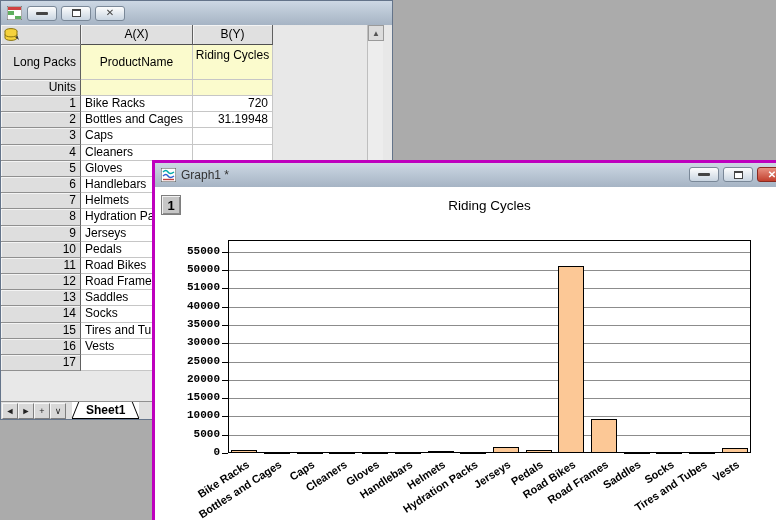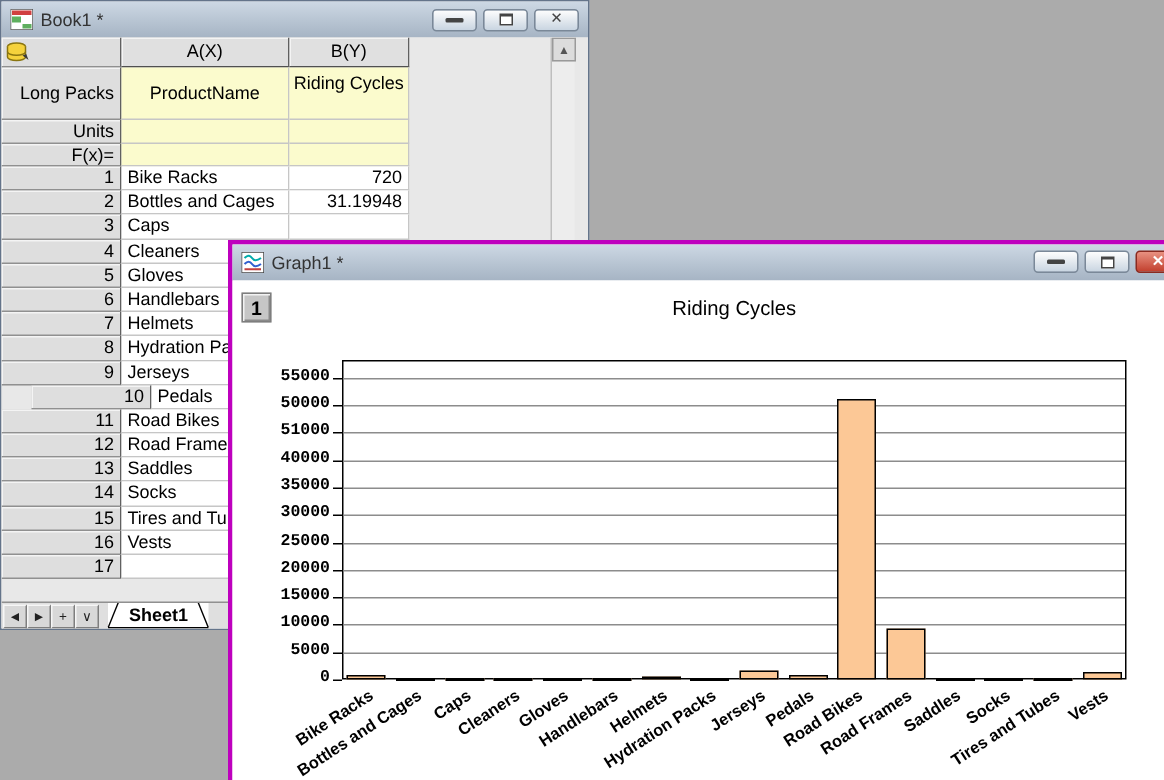--- a/index.html
+++ b/index.html
@@ -123,21 +123,20 @@
   <div id="book-window">
     <div class="titlebar">
       <svg class="ws-icon" viewBox="0 0 15 14">
         <rect x="0" y="0" width="15" height="14" fill="#fff" stroke="#555"></rect>
         <rect x="1" y="1" width="13" height="3" fill="#D04040"></rect>
         <rect x="1" y="5" width="6" height="4" fill="#5FAF5F"></rect>
         <rect x="8" y="5" width="6" height="4" fill="#fff"></rect>
         <rect x="1" y="10" width="6" height="3" fill="#fff"></rect>
         <rect x="8" y="10" width="6" height="3" fill="#5FAF5F"></rect>
       </svg>
-      <span class="title-text">Book1 *</span>
       <div class="btn-group">
         <div class="window-btn">
             <span class="glyph-min"></span>
           </div>
         <div class="window-btn">
             <span class="glyph-restore"></span>
           </div>
         <div class="window-btn">
             <span>✕</span>
           </div>
@@ -166,26 +165,20 @@
             <div class="cell cell-a cell-yellow" style="line-height: 34px;">ProductName</div>
             <div class="cell cell-b cell-yellow" style="white-space: normal; line-height: 14px; padding-top: 3px;">Riding Cycles</div>
             <div class="filler"></div>
           </div>
           <div class="sheet-row" style="height: 16px;">
             <div class="cell rowhead" style="line-height: 15px;">Units</div>
             <div class="cell cell-a cell-yellow" style="line-height: 15px;"></div>
             <div class="cell cell-b cell-yellow" style="line-height: 15px;"></div>
             <div class="filler"></div>
           </div>
-          <div class="sheet-row" style="height: 15px;">
-            <div class="cell rowhead" style="line-height: 14px;">F(x)=</div>
-            <div class="cell cell-a cell-yellow" style="line-height: 14px;"></div>
-            <div class="cell cell-b cell-yellow" style="line-height: 14px;"></div>
-            <div class="filler"></div>
-          </div>
           <div class="sheet-row" style="height: 16.2px;">
             <div class="cell rowhead" style="line-height: 15px;">1</div>
             <div class="cell cell-a cell-data txt" style="line-height: 15px;">Bike Racks</div>
             <div class="cell cell-b cell-data num" style="line-height: 15px;">720</div>
             <div class="filler"></div>
           </div>
           <div class="sheet-row" style="height: 16.2px;">
             <div class="cell rowhead" style="line-height: 15px;">2</div>
             <div class="cell cell-a cell-data txt" style="line-height: 15px;">Bottles and Cages</div>
             <div class="cell cell-b cell-data num" style="line-height: 15px;">31.19948</div>
@@ -227,21 +220,21 @@
             <div class="cell cell-b cell-data num" style="line-height: 15px;"></div>
             <div class="filler"></div>
           </div>
           <div class="sheet-row" style="height: 16.2px;">
             <div class="cell rowhead" style="line-height: 15px;">9</div>
             <div class="cell cell-a cell-data txt" style="line-height: 15px;">Jerseys</div>
             <div class="cell cell-b cell-data num" style="line-height: 15px;"></div>
             <div class="filler"></div>
           </div>
           <div class="sheet-row" style="height: 16.2px;">
-            <div class="cell rowhead" style="line-height: 15px; margin-left: 20px;">10</div>
+            <div class="cell rowhead" style="line-height: 15px;">10</div>
             <div class="cell cell-a cell-data txt" style="line-height: 15px;">Pedals</div>
             <div class="cell cell-b cell-data num" style="line-height: 15px;"></div>
             <div class="filler"></div>
           </div>
           <div class="sheet-row" style="height: 16.2px;">
             <div class="cell rowhead" style="line-height: 15px;">11</div>
             <div class="cell cell-a cell-data txt" style="line-height: 15px;">Road Bikes</div>
             <div class="cell cell-b cell-data num" style="line-height: 15px;"></div>
             <div class="filler"></div>
           </div>

